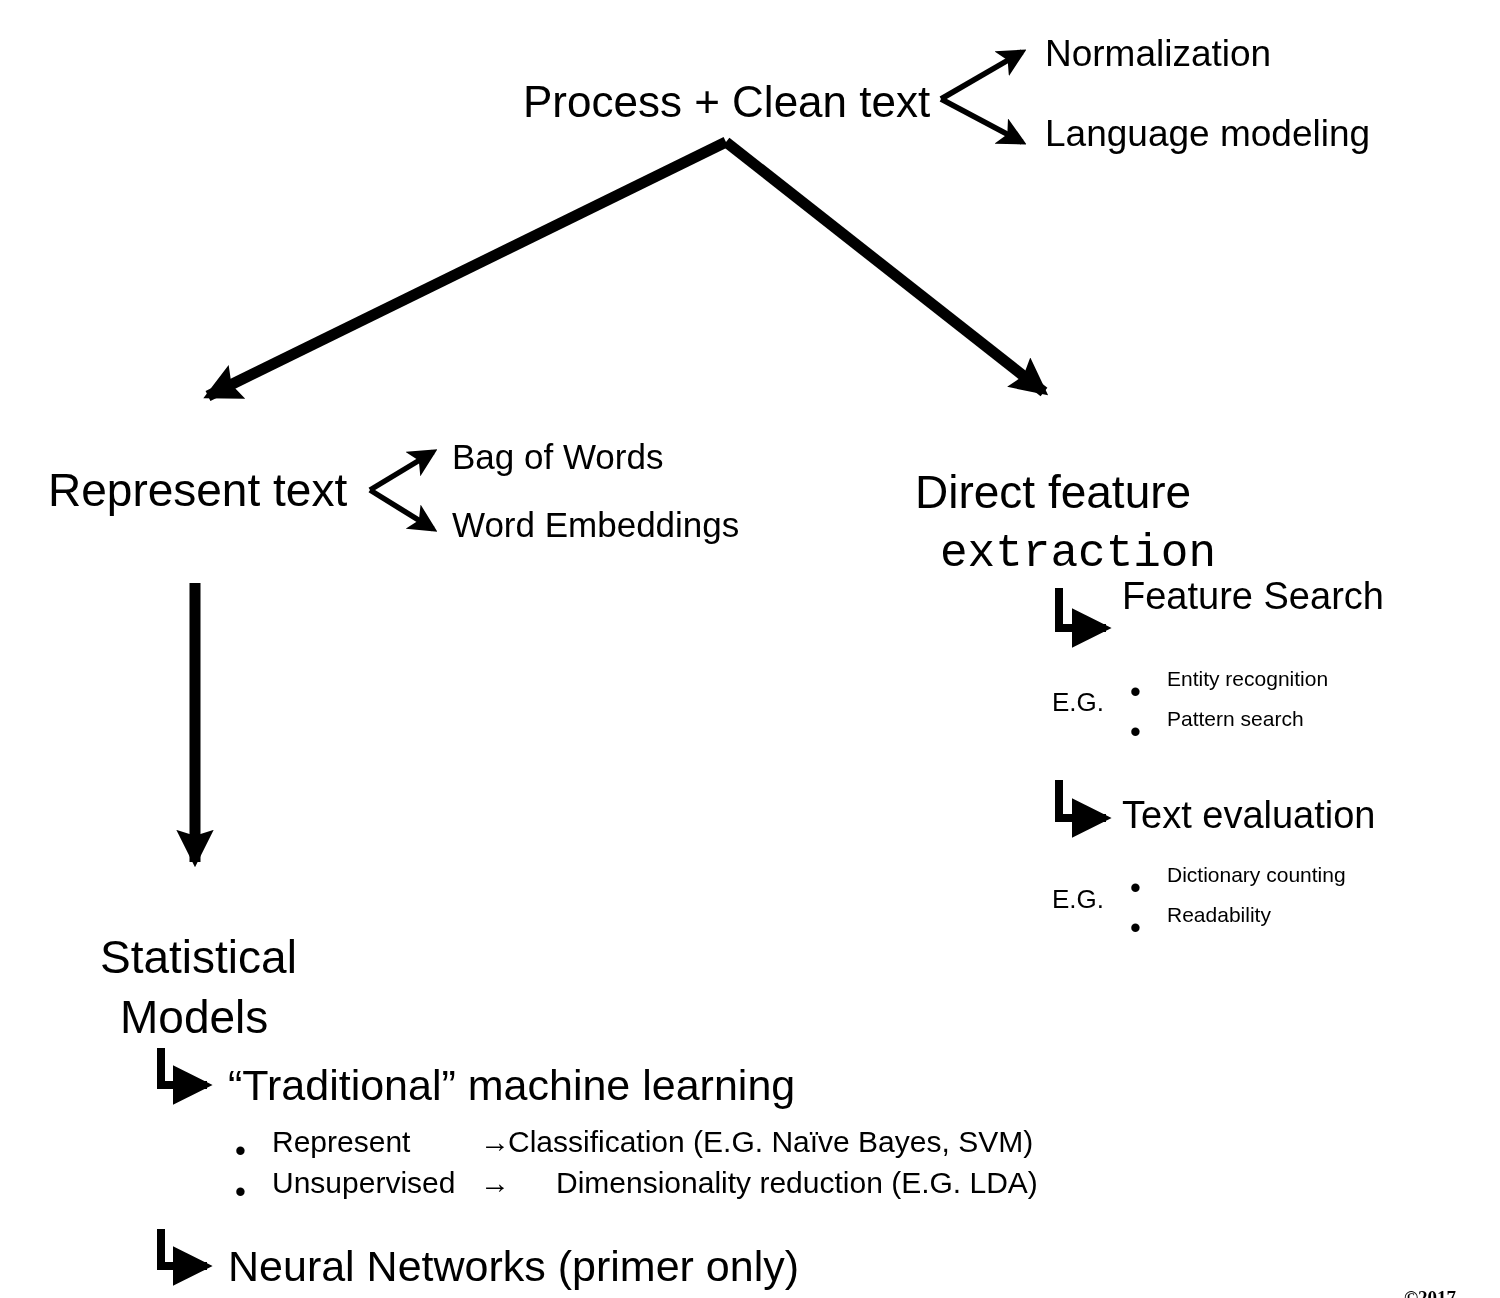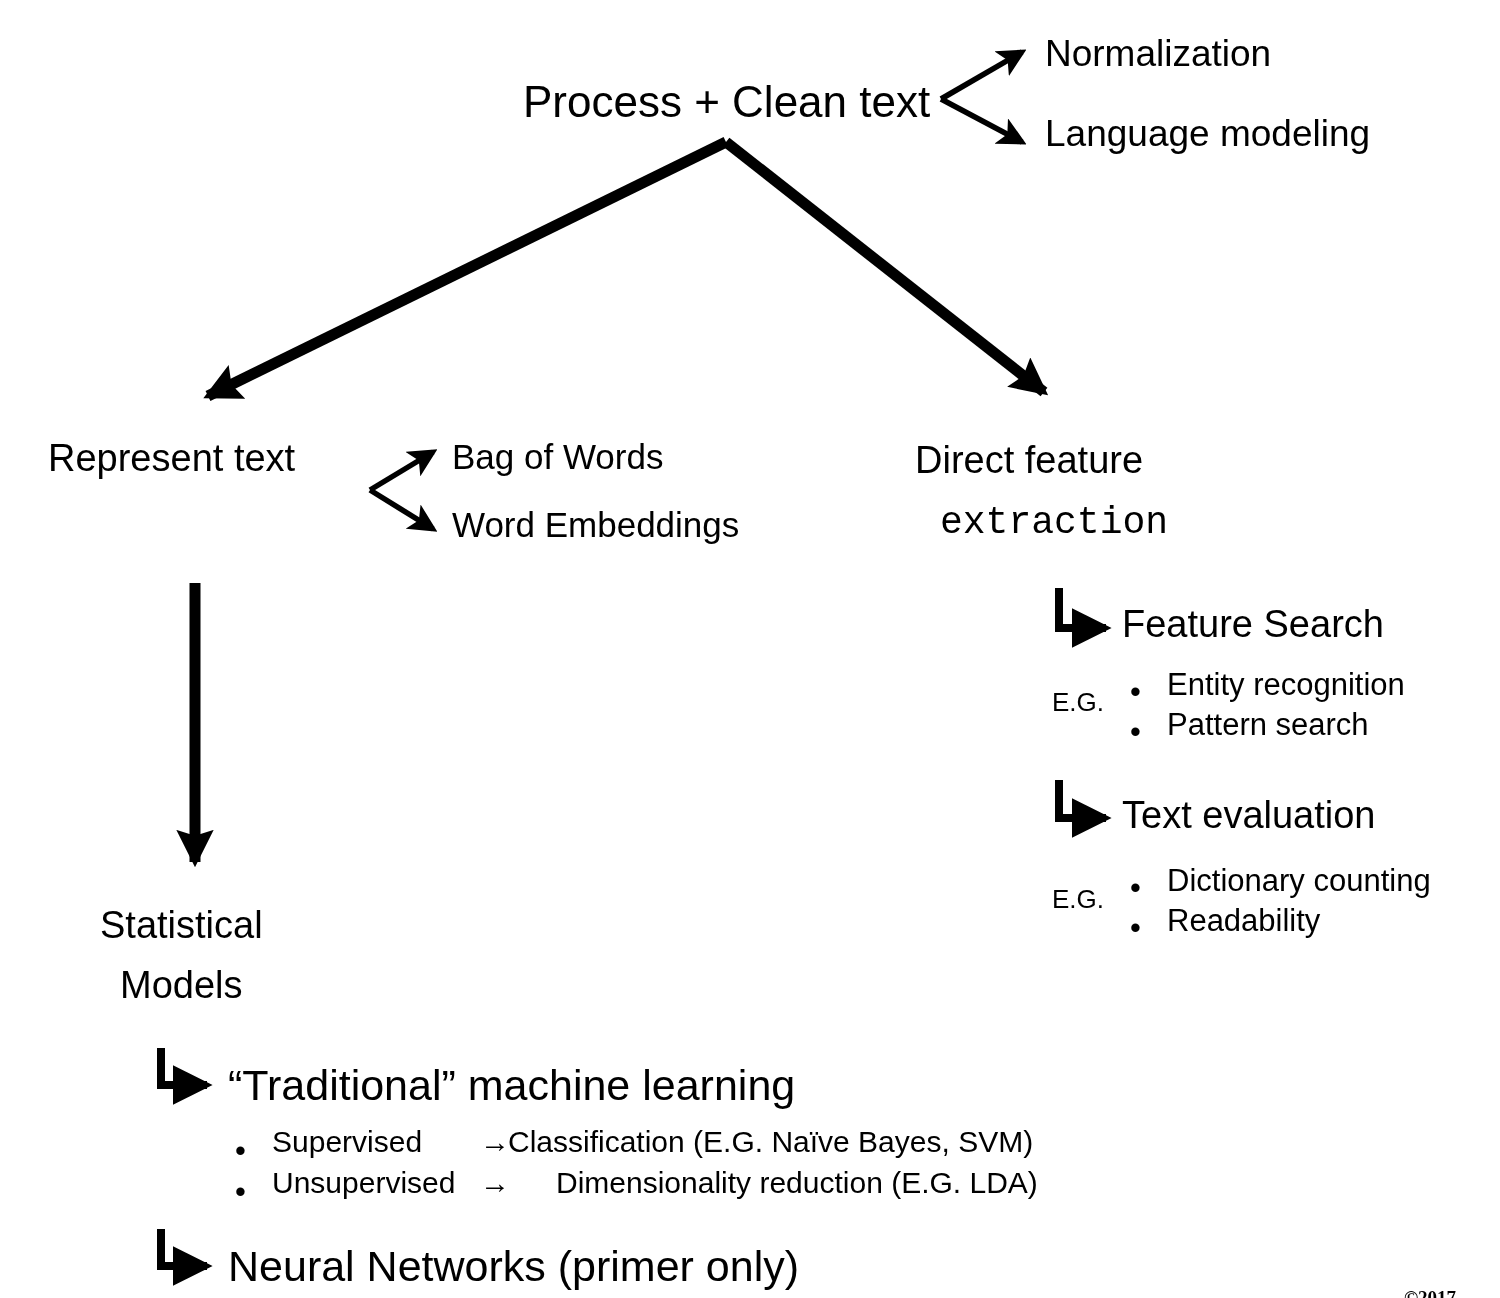--- a/index.html
+++ b/index.html
@@ -26,25 +26,25 @@
   }
   .txt {
     position: absolute;
     white-space: pre;
     color: #000000;
     line-height: 1.08;
     font-family: "Liberation Sans", sans-serif;
   }
   .t-title      { font-size: 44px; }
   .t-branch     { font-size: 37px; text-align: center; }
-  .t-node       { font-size: 38px; }
+  .t-node       { font-size: 46px; margin-top: 28px; }
   .t-sub        { font-size: 35px; }
   .t-leaf       { font-size: 38px; }
   .t-eg         { font-size: 26px; }
-  .t-bullet     { font-size: 31px; }
+  .t-bullet     { font-size: 21px; }
   .t-ml         { font-size: 43px; }
   .t-mlbullet   { font-size: 30px; }
   .t-copy {
     font-family: "Liberation Serif", serif;
     font-weight: bold;
     font-size: 19px;
     text-align: center;
     line-height: 1.15;
   }
   .bullet-dot {
@@ -117,21 +117,21 @@
   <div class="txt t-branch" style="left:1045px; top:114px;">Language modeling</div>
 
   <div class="txt t-node" style="left:48px; top:438px;">Represent text</div>
 
   <div class="txt t-sub" style="left:452px; top:438px;">Bag of Words</div>
   <div class="txt t-sub" style="left:452px; top:506px;">Word Embeddings</div>
 
   <div class="txt t-node" style="left:915px; top:440px;">Direct feature</div>
   <div class="txt t-node" style="left:940px; top:502px;font-family:Liberation Mono, monospace;">extraction</div>
 
-  <div class="txt t-leaf" style="left:1122px; top:604px;">Feature Search</div>
+  <div class="txt t-leaf" style="left:1122px; top:576px;">Feature Search</div>
 
   <div class="txt t-eg" style="left:1052px; top:688px;">E.G.</div>
 
   <div class="bullet-dot" style="left:1130px; top:676px;">•</div>
   <div class="txt t-bullet" style="left:1167px; top:668px;">Entity recognition</div>
 
   <div class="bullet-dot" style="left:1130px; top:716px;">•</div>
   <div class="txt t-bullet" style="left:1167px; top:708px;">Pattern search</div>
 
   <div class="txt t-leaf" style="left:1122px; top:795px;">Text evaluation</div>
@@ -143,21 +143,21 @@
 
   <div class="bullet-dot" style="left:1130px; top:912px;">•</div>
   <div class="txt t-bullet" style="left:1167px; top:904px;">Readability</div>
 
   <div class="txt t-node" style="left:100px; top:905px;">Statistical</div>
   <div class="txt t-node" style="left:120px; top:965px;">Models</div>
 
   <div class="txt t-ml" style="left:228px; top:1062px;">“Traditional” machine learning</div>
 
   <div class="bullet-dot" style="left:235px; top:1135px;">•</div>
-  <div class="txt t-mlbullet" style="left:272px; top:1126px;">Supervised</div>
+  <div class="txt t-mlbullet" style="left:272px; top:1126px;">Represent</div>
   <div class="txt t-mlbullet" style="left:480px; top:1126px;">→</div>
   <div class="txt t-mlbullet" style="left:508px; top:1126px;">Classification (E.G. Naïve Bayes, SVM)</div>
 
   <div class="bullet-dot" style="left:235px; top:1176px;">•</div>
   <div class="txt t-mlbullet" style="left:272px; top:1167px;">Unsupervised</div>
   <div class="txt t-mlbullet" style="left:480px; top:1167px;">→</div>
   <div class="txt t-mlbullet" style="left:508px; top:1167px;margin-left:48px;">Dimensionality reduction (E.G. LDA)</div>
 
   <div class="txt t-ml" style="left:228px; top:1243px;">Neural Networks (primer only)</div>
 

